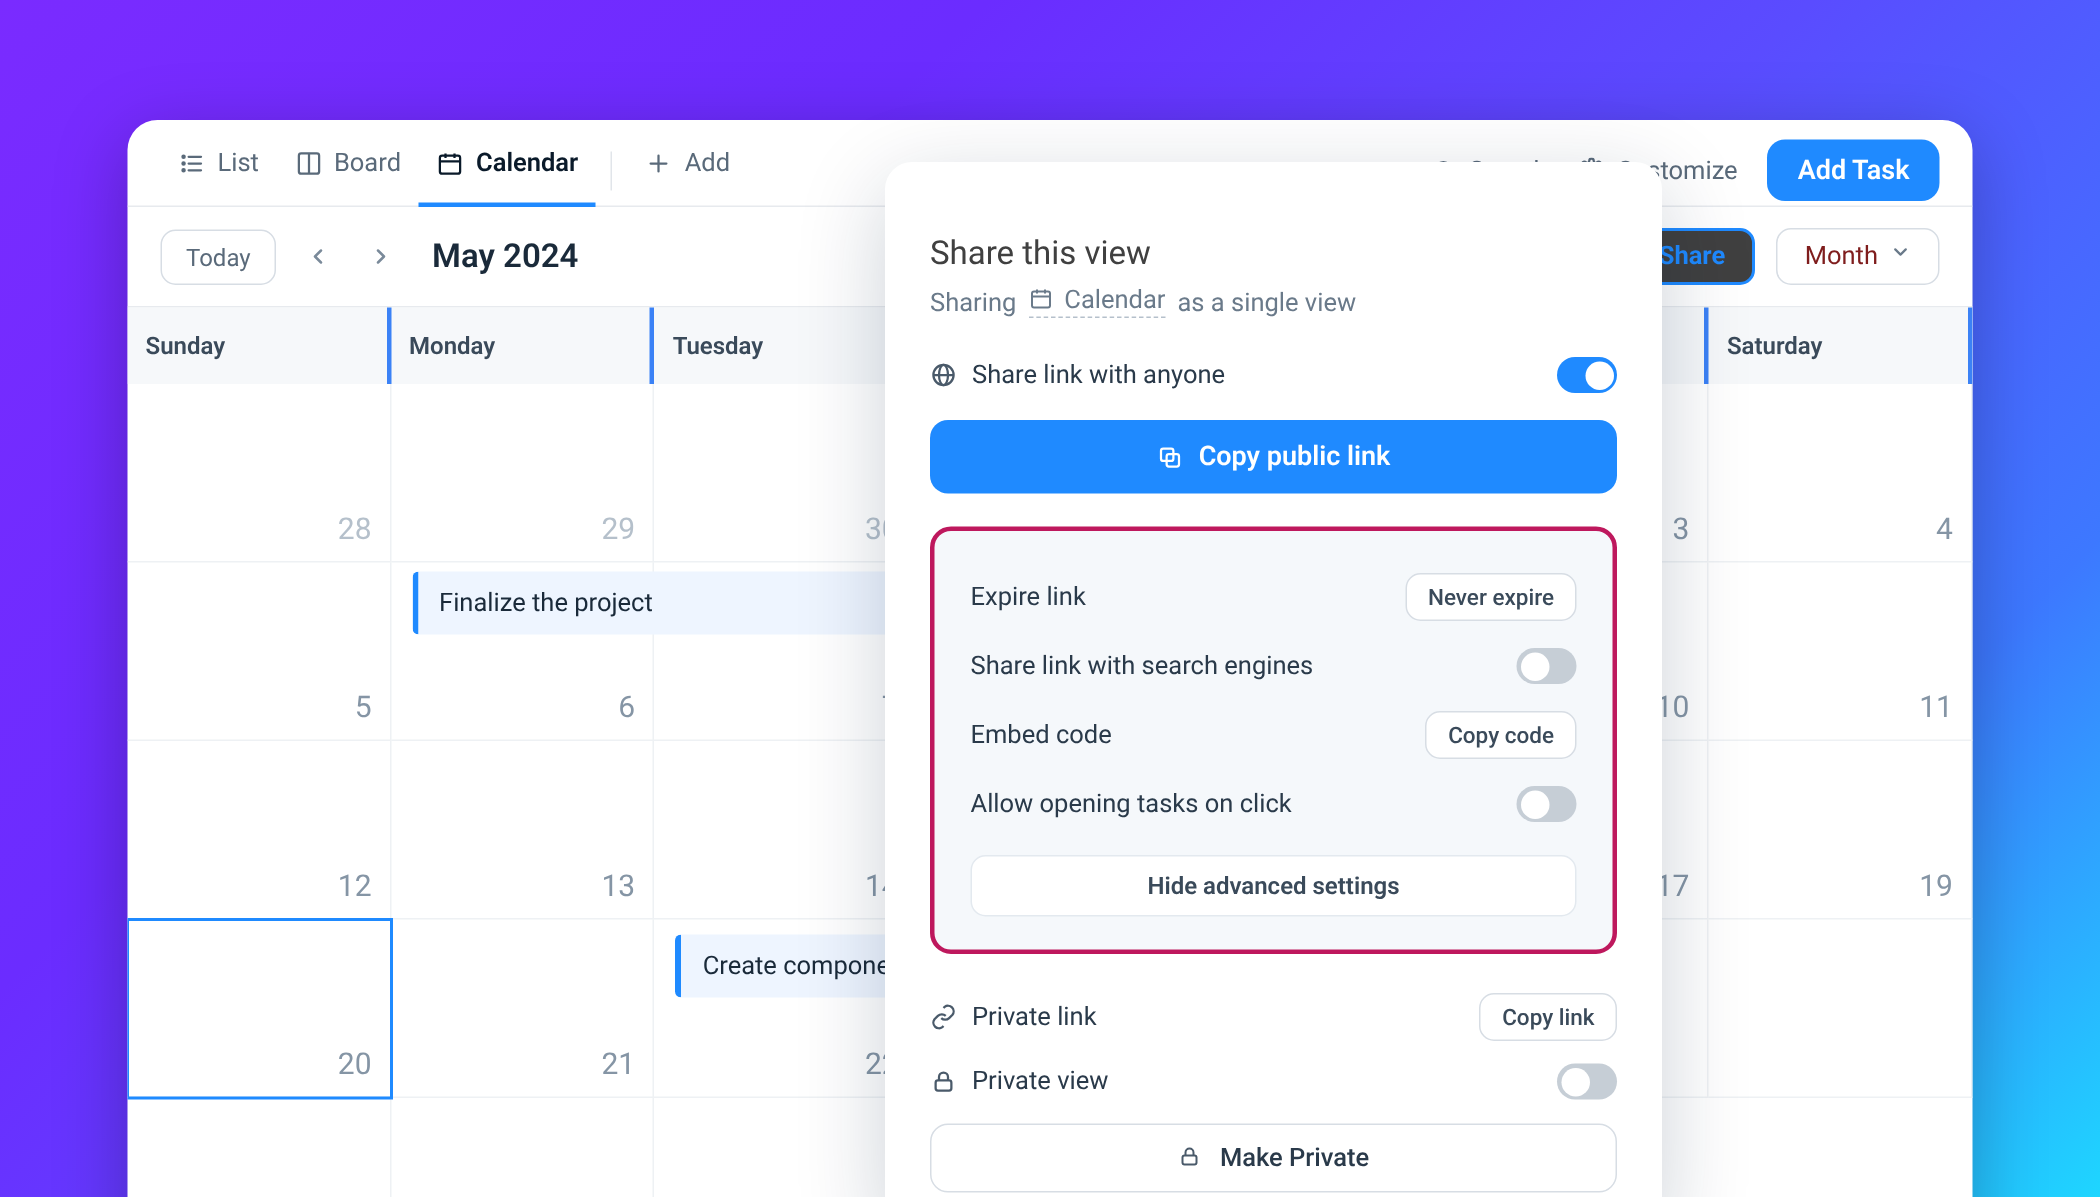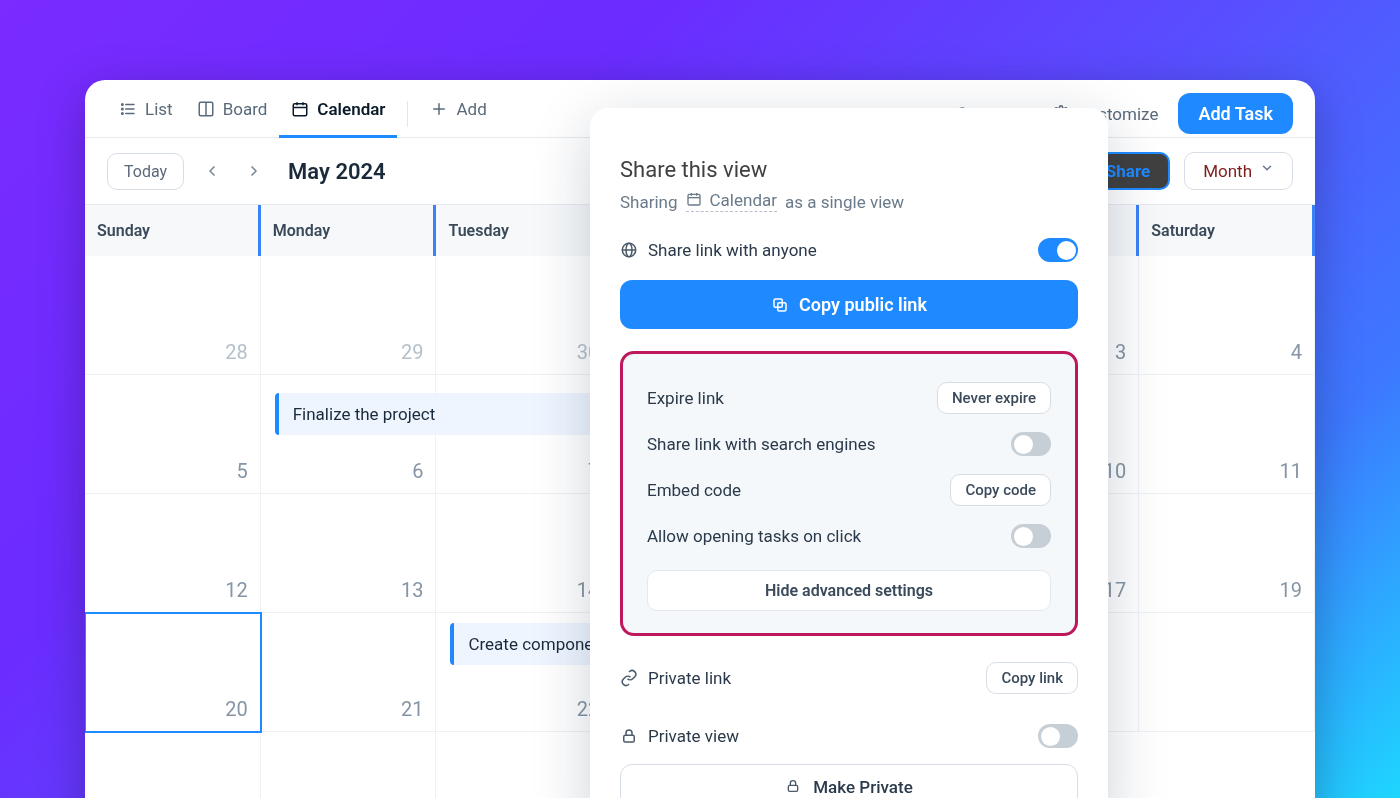--- a/index.html
+++ b/index.html
@@ -340,21 +340,21 @@
         <div class="cell">
           <div class="num">24</div>
         </div>
         <div class="cell"></div>
         <div class="cell"></div>
         <div class="cell"></div>
         <div class="cell"></div>
         <div class="cell"></div>
         <div class="cell"></div>
         <div class="cell other"></div>
-        <div class="event" style="left: 189.714px; top: 137px; width: 509.143px;">Finalize the project</div>
+        <div class="event" style="left: 189.714px; top: 125px; width: 509.143px;">Finalize the project</div>
         <div class="event" style="left: 365.429px; top: 367px; width: 333.429px;">Create components</div>
       </div>
   </div>
 
 </div>
 
 <div class="popover">
   <div class="pop-title">Share this view</div>
   <div class="pop-sub">
     <span>Sharing</span>
@@ -428,21 +428,21 @@
         <svg viewBox="0 0 24 24" width="18" height="18" fill="none" stroke="#4a5a6a" stroke-width="2">
             <path d="M10 13a5 5 0 0 0 7 0l3-3a5 5 0 0 0-7-7l-1 1"></path>
             <path d="M14 11a5 5 0 0 0-7 0l-3 3a5 5 0 0 0 7 7l1-1"></path>
           </svg>
       </span>
       <span>Private link</span>
     </div>
     <button class="pill-btn">Copy link</button>
   </div>
 
-  <div class="pop-row" style="margin-top:30px">
+  <div class="pop-row" style="margin-top:15px">
     <div class="lbl">
       <span class="ic">
         <svg viewBox="0 0 24 24" width="18" height="18" fill="none" stroke="#4a5a6a" stroke-width="2">
             <rect x="5" y="11" width="14" height="9" rx="2"></rect>
             <path d="M8 11V8a4 4 0 0 1 8 0v3"></path>
           </svg>
       </span>
       <span>Private view</span>
     </div>
     <div class="toggle off">

